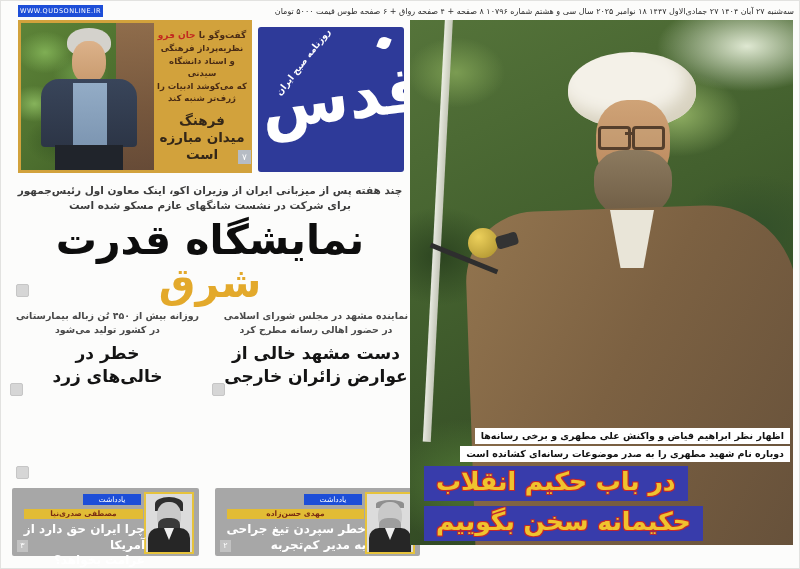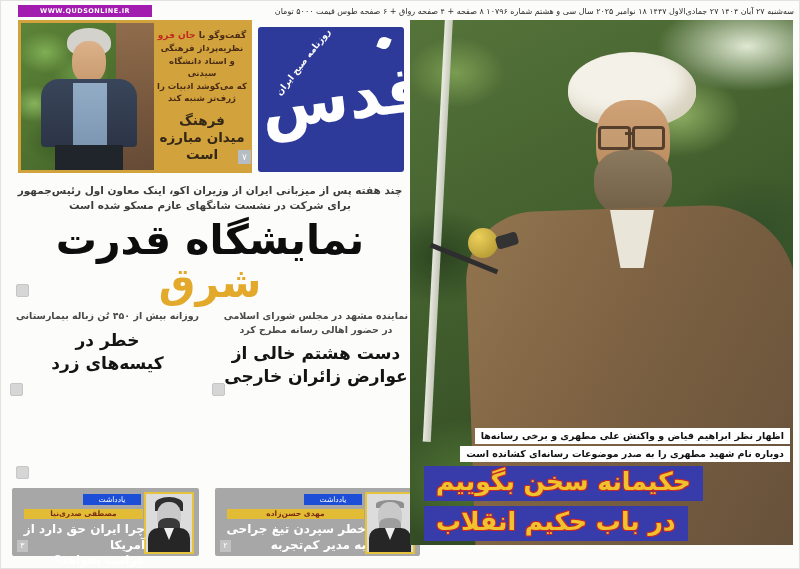--- a/index.html
+++ b/index.html
@@ -1,21 +1,21 @@
 <!DOCTYPE html>
 <html lang="fa"><head>
 <meta charset="utf-8">
 <style>
   html,body{margin:0;padding:0;background:#eef0ee;}
   .page{position:relative;width:800px;height:569px;background:#fcfcfb;overflow:hidden;
         font-family:"DejaVu Sans","Liberation Sans",sans-serif;box-shadow:0 0 0 1px #e2e2e0 inset;}
   .rtl{direction:rtl;}
   
-  .siteban{position:absolute;left:18px;top:5px;background:#a21caf;color:#fff;
-           font-size:6.5px;font-weight:bold;letter-spacing:.5px;padding:2px 22px;}
+  .siteban{position:absolute;left:18px;top:5px;background:#1d4ed8;color:#fff;
+           font-size:6.5px;font-weight:normal;letter-spacing:.5px;padding:2px 2px;}
   .dateline{position:absolute;top:7px;right:6px;direction:rtl;font-size:8px;color:#2c2c2c;white-space:nowrap;}
   
   .feature{position:absolute;left:18px;top:20px;width:234px;height:153px;background:#d2a23c;}
   .fphoto{position:absolute;left:3px;top:3px;width:133px;height:147px;overflow:hidden;
           background:
             radial-gradient(40px 30px at 18% 20%,#7fae54 0%,transparent 70%),
             radial-gradient(34px 26px at 10% 55%,#86b35b 0%,transparent 70%),
             radial-gradient(46px 34px at 28% 80%,#3c5c26 0%,transparent 70%),
             radial-gradient(40px 30px at 45% 35%,#6d9c49 0%,transparent 70%),
             linear-gradient(135deg,#5d8438 0%,#4c6e2e 55%,#3c5a25 100%);}
@@ -155,32 +155,33 @@
 
   <div class="lead">
     <div class="lead-kick">چند هفته پس از میزبانی ایران از وزیران اکو، اینک معاون اول رئیس‌جمهور</div>
     <div class="lead-kick">برای شرکت در نشست شانگهای عازم مسکو شده است</div>
     <div class="lead-head"><span>نمایشگاه قدرت </span><span class="accent">شرق</span></div>
   </div>
   <div class="mini" style="left:16px;top:284px;"></div>
 
   <div class="col" style="left:10px;width:195px;">
     <div class="col-kick">روزانه بیش از ۴۵۰ تُن زباله بیمارستانی</div>
+    <div class="col-kick">در کشور تولید می‌شود</div>
     <div class="col-head">
       <div>خطر در</div>
-      <div>کیسه‌های زرد</div>
+      <div>خالی‌های زرد</div>
     </div>
   </div>
   <div class="mini" style="left:10px;top:383px;"></div>
 
   <div class="col" style="left:216px;width:200px;">
     <div class="col-kick">نماینده مشهد در مجلس شورای اسلامی</div>
     <div class="col-kick">در حضور اهالی رسانه مطرح کرد</div>
     <div class="col-head">
-      <div>دست هشتم خالی از</div>
+      <div>دست مشهد خالی از</div>
       <div>عوارض زائران خارجی</div>
     </div>
   </div>
   <div class="mini" style="left:212px;top:383px;"></div>
 
   <div class="mini" style="left:16px;top:466px;"></div>
 
   <div class="note note-r">
     <div class="nphoto">
       <div class="nhair nbald"></div>
@@ -227,18 +228,18 @@
     <div class="collar"></div>
     <div class="micball"></div>
     <div class="micstem"></div>
     <div class="mic2"></div>
 
     <div class="photo-captions">
       <div class="capline">اظهار نظر ابراهیم فیاض و واکنش علی مطهری و برخی رسانه‌ها</div>
       <div class="capline">دوباره نام شهید مطهری را به صدر موضوعات رسانه‌ای کشانده است</div>
     </div>
     <div class="banner">
+      <div class="banline">در باب حکیم انقلاب</div>
       <div class="banline">حکیمانه سخن بگوییم</div>
-      <div class="banline">در باب حکیم انقلاب</div>
     </div>
   </div>
 
 </div>
 
 </body></html>

